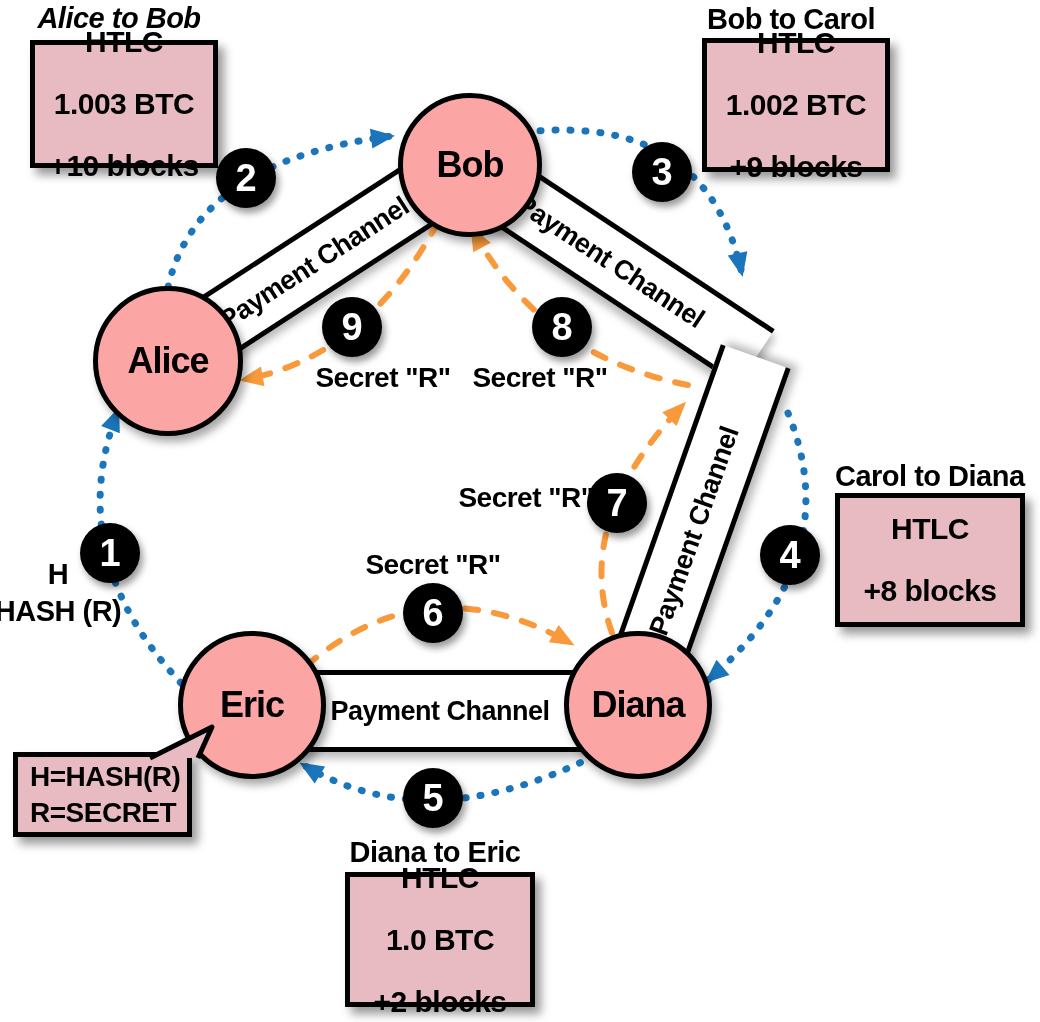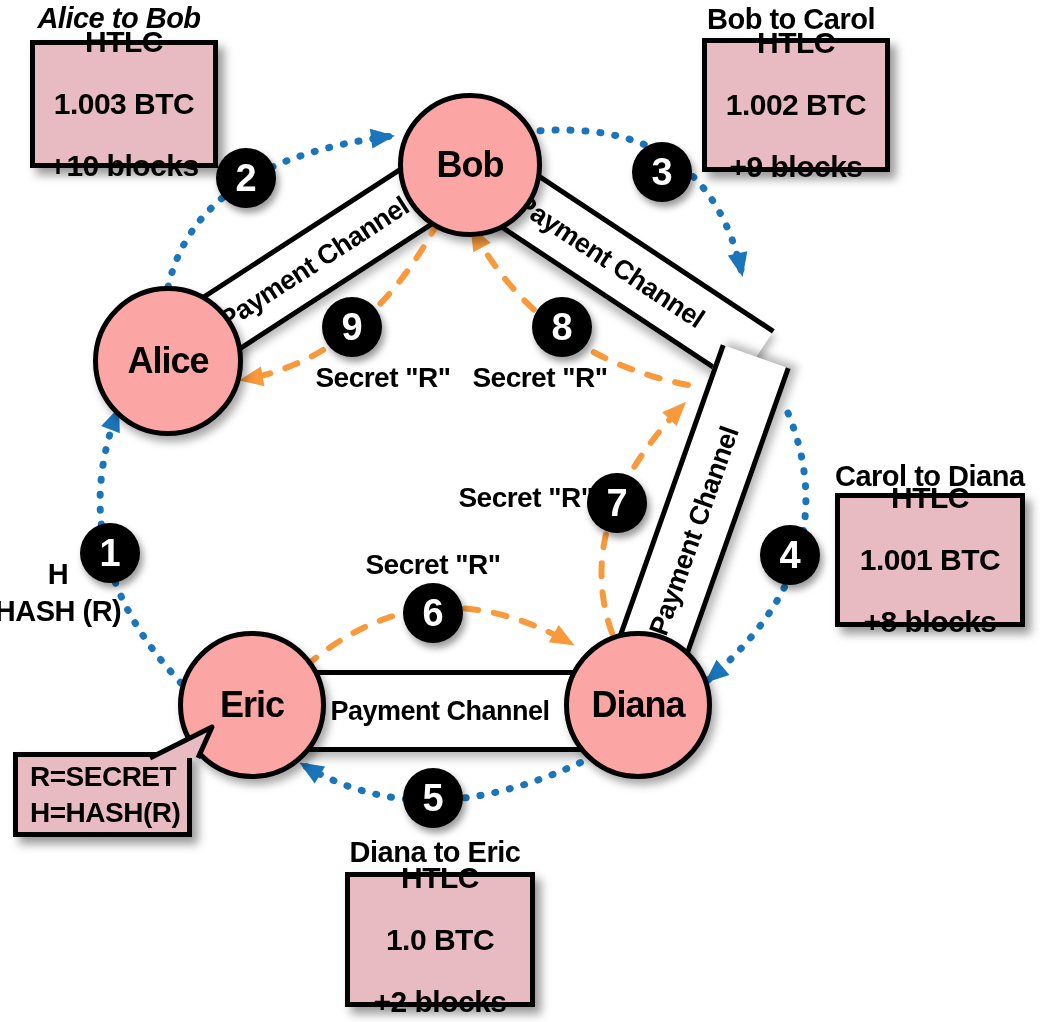--- a/index.html
+++ b/index.html
@@ -170,32 +170,31 @@
   <div class="box-title" style="left:702px;top:3px;width:178px;">Bob to Carol</div>
   <div class="htlc-box" style="left:702px;top:38px;width:178px;height:124px;">
     <span>HTLC</span>
     <span>1.002 BTC</span>
     <span>+9 blocks</span>
   </div>
 
   <div class="box-title" style="left:835px;top:460px;width:180px;">Carol to Diana</div>
   <div class="htlc-box" style="left:835px;top:493px;width:180px;height:124px;">
     <span>HTLC</span>
-    <span>1.001 BTC</span>
     <span>+8 blocks</span>
   </div>
 
   <div class="box-title" style="left:345px;top:836px;width:180px;">Diana to Eric</div>
   <div class="htlc-box" style="left:345px;top:872px;width:180px;height:125px;">
     <span>HTLC</span>
     <span>1.0 BTC</span>
     <span>+2 blocks</span>
   </div>
 
   <div class="bubble">
+    <span>H=HASH(R)</span>
     <span>R=SECRET</span>
-    <span>H=HASH(R)</span>
   </div>
   <svg class="layer tail" width="1040" height="1022" viewBox="0 0 1040 1022">
     <path d="M150,758 L212,727 L198,758" fill="#e8bac2" stroke="#000" stroke-width="5" stroke-linejoin="round"></path>
   </svg>
 
 </div>
 
 </body></html>

